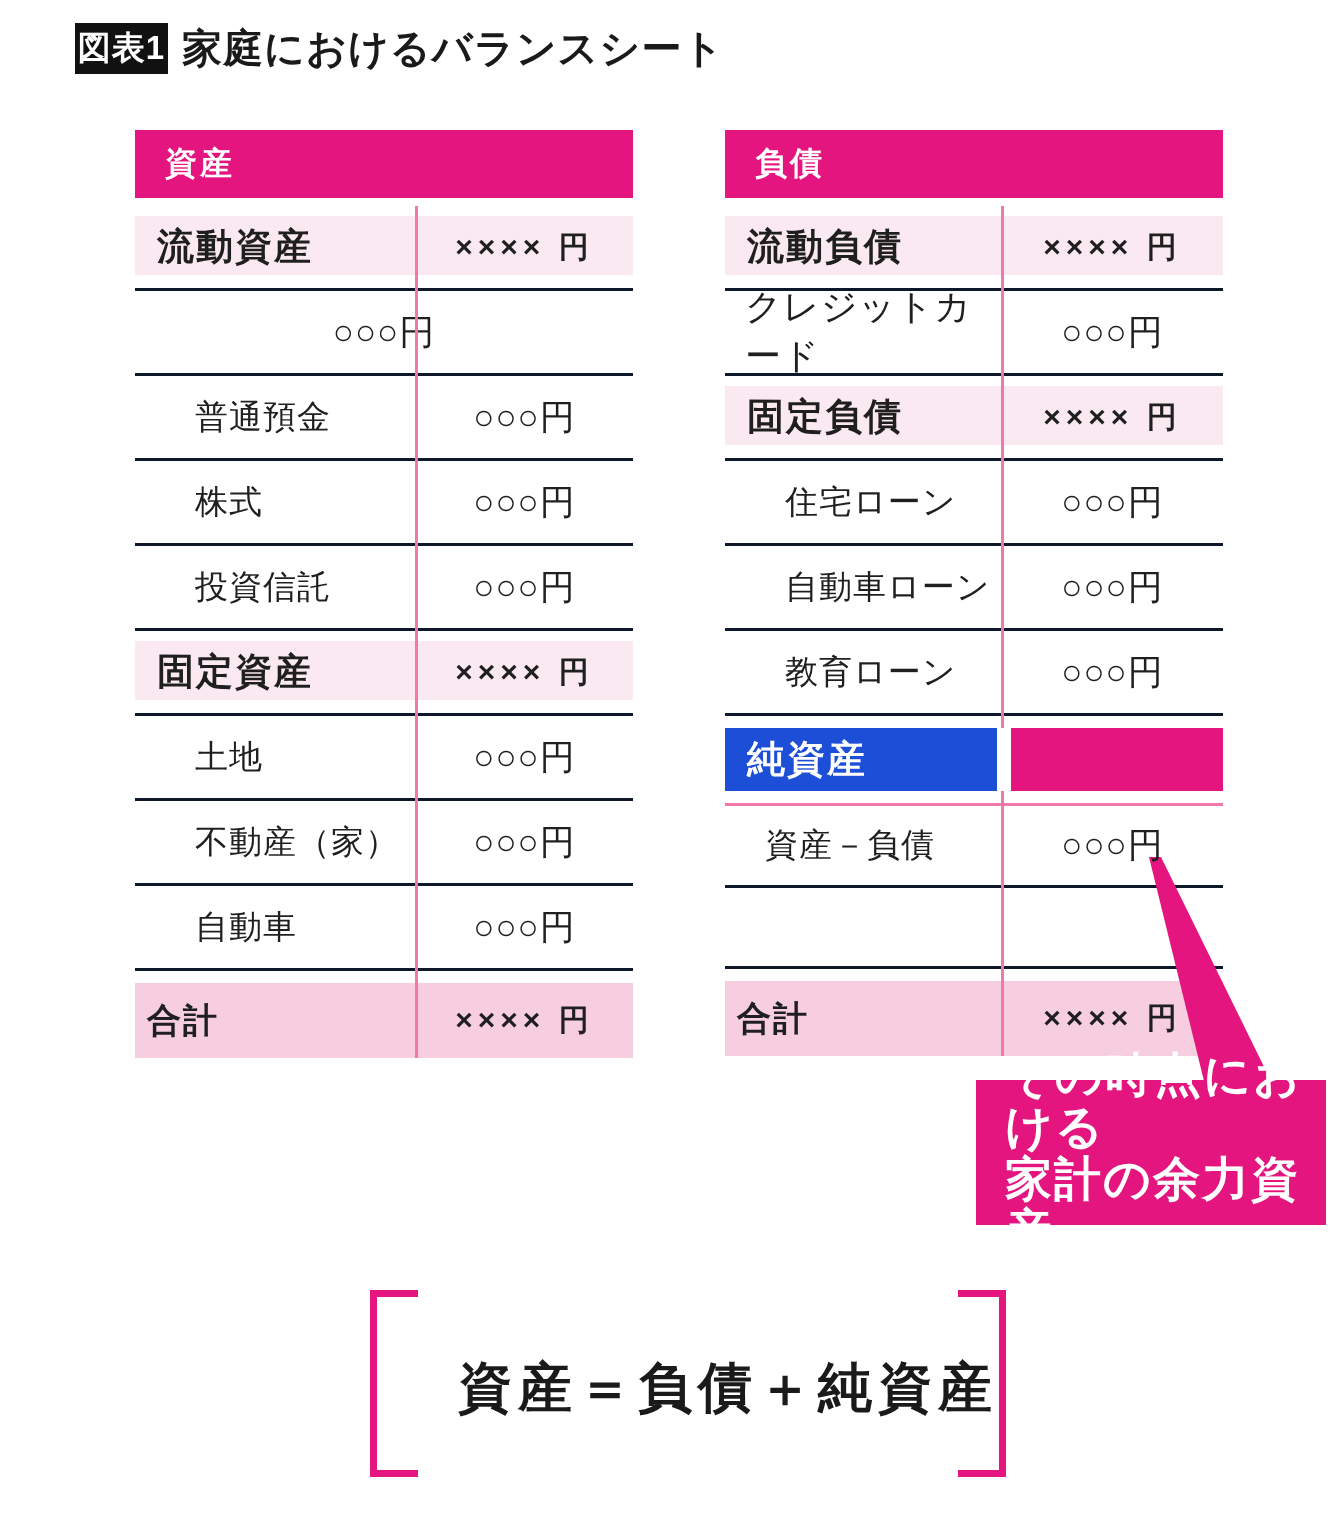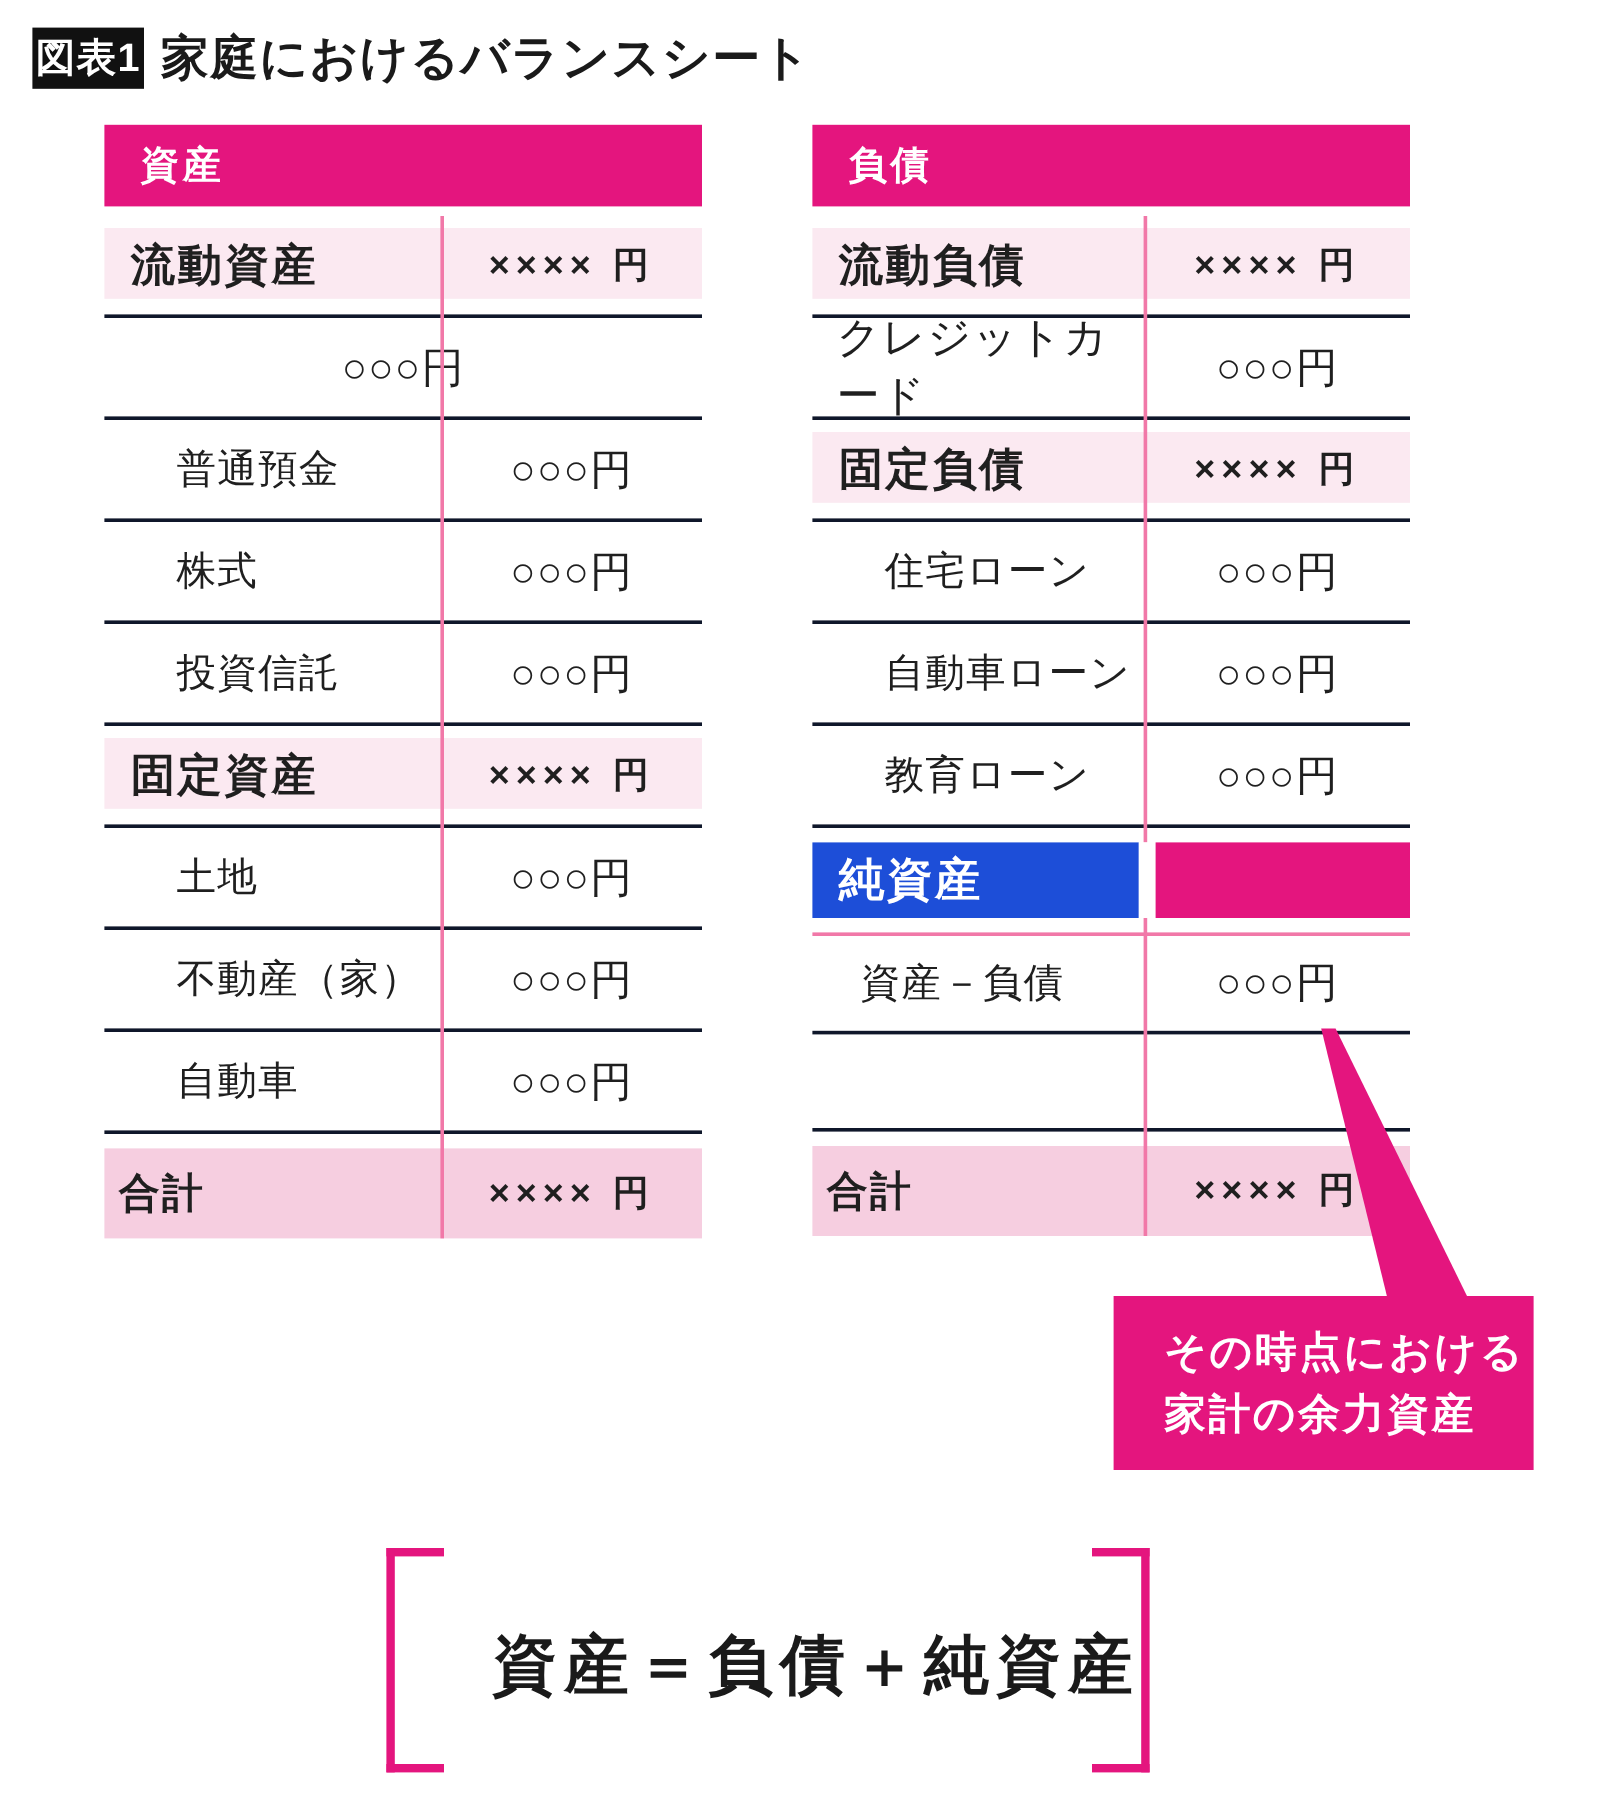--- a/index.html
+++ b/index.html
@@ -2,36 +2,36 @@
 <html><head>
 <meta charset="utf-8">
 <style>
   * { margin:0; padding:0; box-sizing:border-box; }
   html,body { background:#ffffff; }
   body {
     width:1340px; height:1514px; position:relative;
     font-family:"Liberation Sans","DejaVu Sans",sans-serif;
     color:#1f1f1f;
   }
-  .stage { position:absolute; inset:0; }
+  .stage { position:absolute; inset:0;margin-left:48px; }
 
   
   .fig-badge {
     position:absolute; left:27px; top:23px; width:93px; height:51px;
     background:#111111; color:#ffffff; font-weight:bold; font-size:33px;
     display:flex; align-items:center; justify-content:center; letter-spacing:1px;
   }
   .fig-title {
     position:absolute; left:134px; top:22px; height:52px;
     display:flex; align-items:center;
     font-size:40px; font-weight:bold; color:#1a1a1a; letter-spacing:1px;
   }
 
   
-  .btable { position:absolute; top:104px; width:498px; }
+  .btable { position:absolute; top:130px; width:498px; }
   .btable.assets { left:87px; }
   .btable.liabilities { left:677px; }
 
   .t-header {
     height:68px; background:#e4157e; color:#ffffff;
     font-weight:bold; font-size:32px; letter-spacing:3px;
     display:flex; align-items:center; padding-left:30px;
   }
   .t-body { position:relative; margin-top:8px; }
 
@@ -79,23 +79,23 @@
   .vline {
     position:absolute; top:0; bottom:0; width:3px; background:#f178a8; z-index:2;
   }
   .assets .vline { left:280px; }
   .liabilities .vline { left:276px; }
 
   
   .leader-svg { position:absolute; left:0; top:0; pointer-events:none; }
   .callout {
     position:absolute; left:928px; top:1080px; width:350px; height:145px;
-    background:#e4157e; color:#ffffff; font-weight:bold; font-size:35px;
+    background:#e4157e; color:#ffffff; font-weight:bold; font-size:47px;
     line-height:52px; letter-spacing:2px;
-    display:flex; flex-direction:column; justify-content:center; padding-left:42px;
+    display:flex; flex-direction:column; justify-content:center; padding-left:29px;
   }
 
   
   .bracket { position:absolute; top:1290px; width:48px; height:187px; }
   .bracket.left  { left:322px; border-left:7px solid #e4157e; border-top:7px solid #e4157e; border-bottom:7px solid #e4157e; }
   .bracket.right { left:910px; border-right:7px solid #e4157e; border-top:7px solid #e4157e; border-bottom:7px solid #e4157e; }
   .formula-text {
     position:absolute; left:330px; top:1352px; width:620px;
     text-align:right; font-size:54px; font-weight:bold; color:#1a1a1a;
     letter-spacing:6px;

